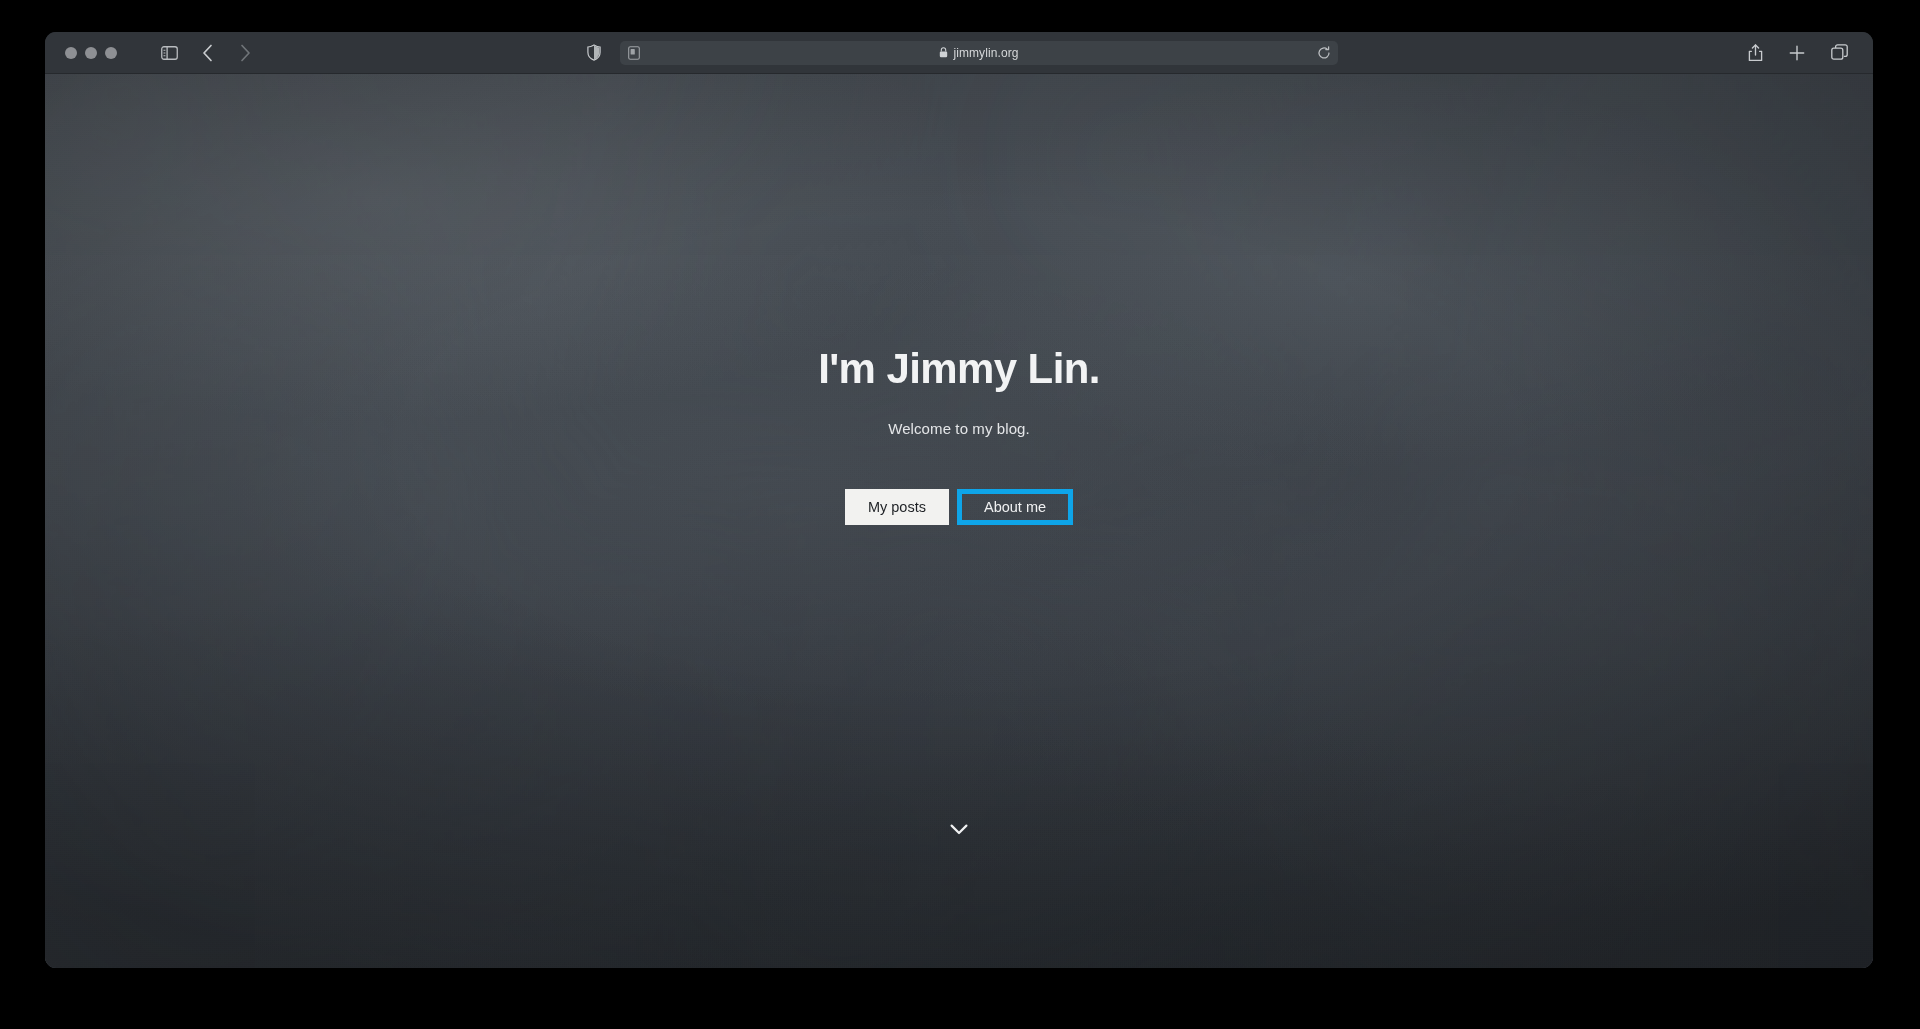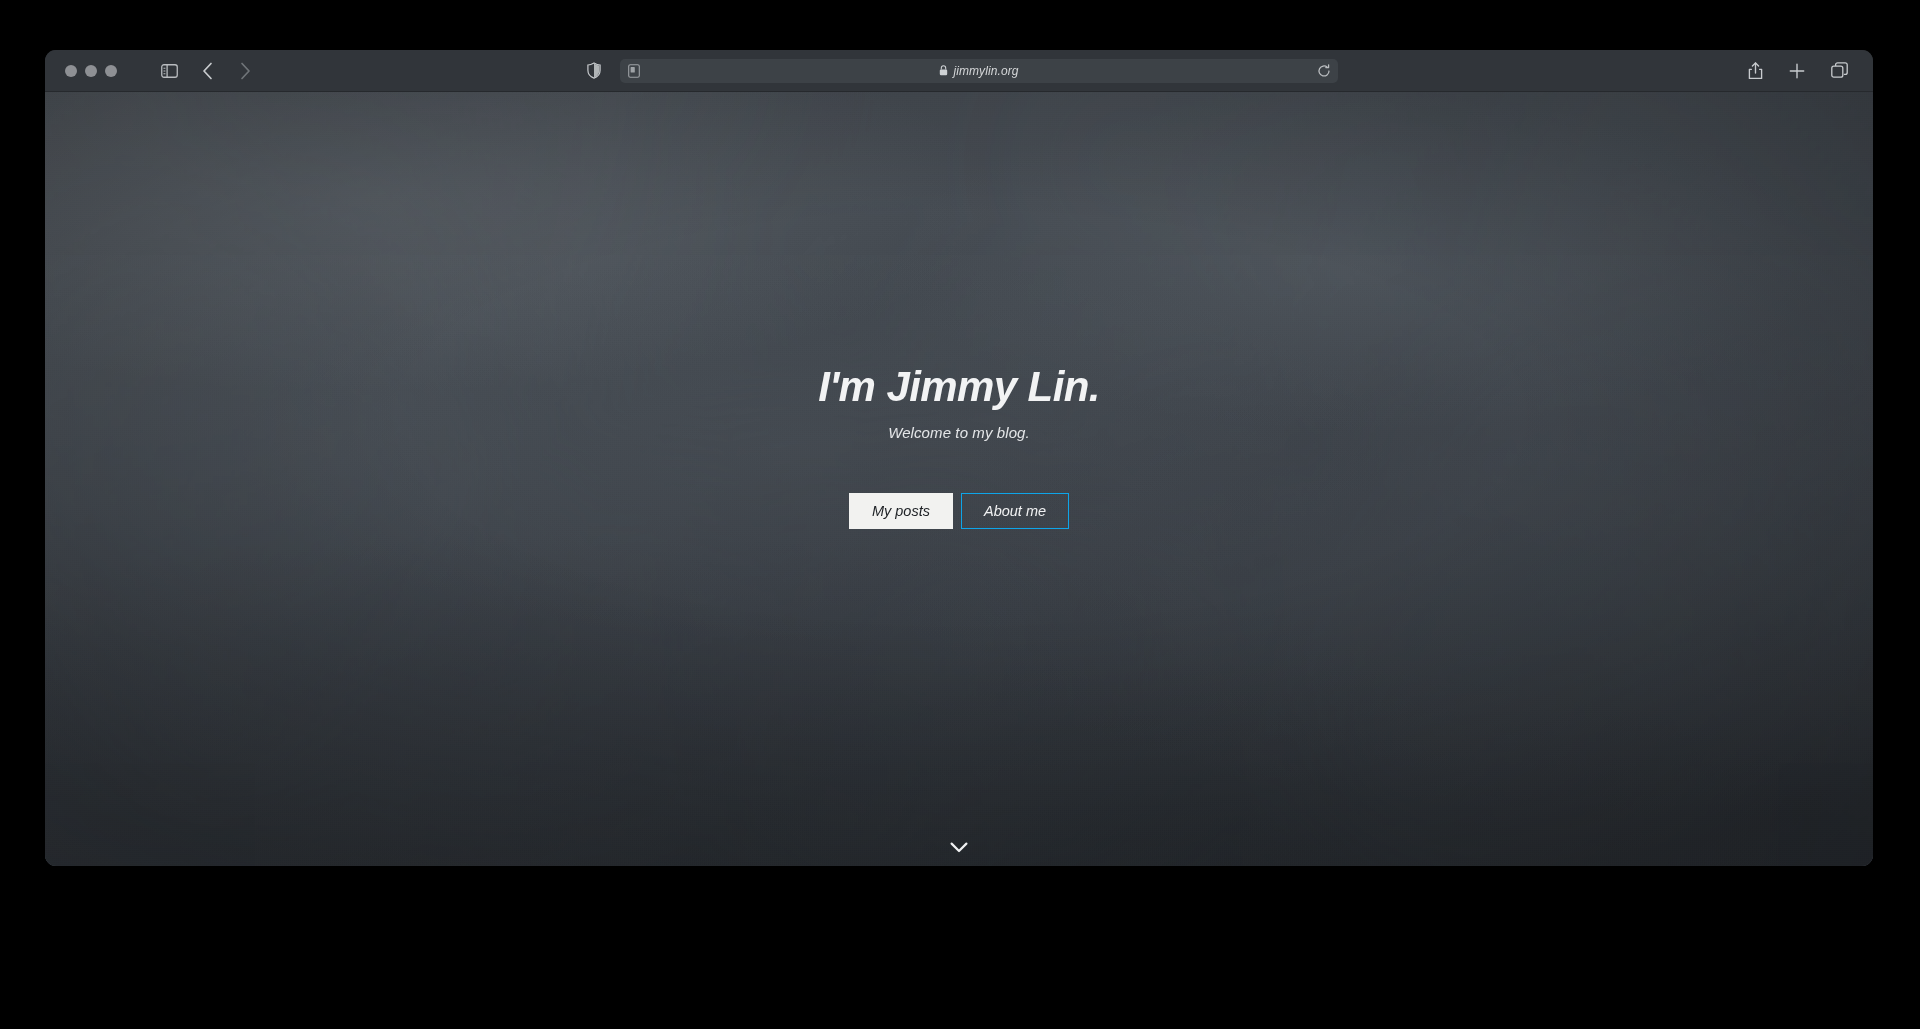--- a/index.html
+++ b/index.html
@@ -10,28 +10,27 @@
     height: 1029px;
     background: #000000;
     overflow: hidden;
     font-family: "Liberation Sans", sans-serif;
   }
 
   
   .browser-window {
     position: absolute;
     left: 45px;
-    top: 50px;
+    top: 32px;
     width: 1828px;
-    height: 816px;
+    height: 936px;
     border-radius: 11px;
     overflow: hidden;
     background: #2d3136;
     box-shadow: 0 10px 40px rgba(0,0,0,0.7);
-    font-style: italic;
   }
 
   
   .toolbar {
     position: relative;
     height: 42px;
     background: #31353a;
     display: flex;
     align-items: center;
     padding: 0 20px;
@@ -202,21 +201,21 @@
   }
 
   .hero-title {
     font-size: 42px;
     font-weight: 700;
     color: #f2f3f4;
     letter-spacing: -0.6px;
     line-height: 1.1;
   }
   .hero-subtitle {
-    margin-top: 14px;
+    margin-top: 28px;
     font-size: 15px;
     font-weight: 400;
     color: #e4e6e8;
     letter-spacing: 0.1px;
   }
 
   .hero-buttons {
     margin-top: 52px;
     display: flex;
     justify-content: center;
@@ -236,21 +235,21 @@
     white-space: nowrap;
   }
   .btn-primary {
     background: #f2f2f0;
     color: #1d2024;
     border-color: #f2f2f0;
   }
   .btn-secondary {
     background: transparent;
     color: #f0f1f2;
-    border: 1px solid #0ea5e9;
+    border: 5px solid #0ea5e9;
     margin-left: 8px;
   }
 
   .scroll-cue {
     position: absolute;
     left: 0; right: 0;
     top: 750px;
     display: flex;
     justify-content: center;
     z-index: 3;

